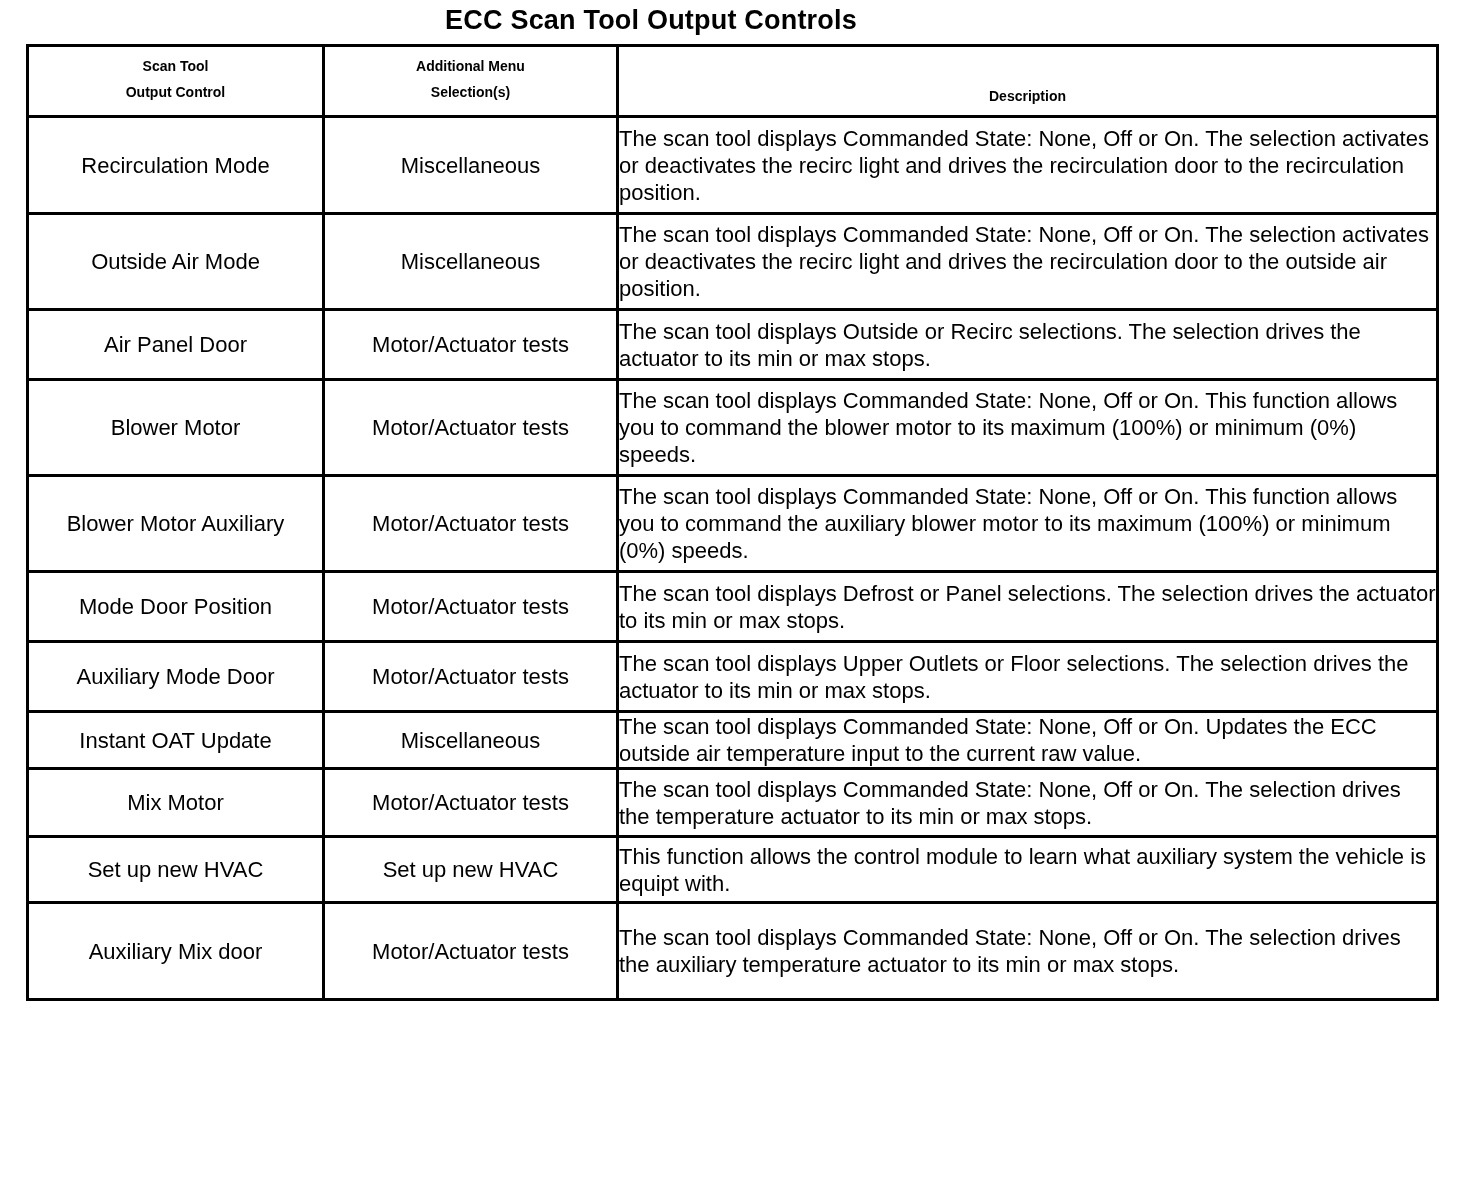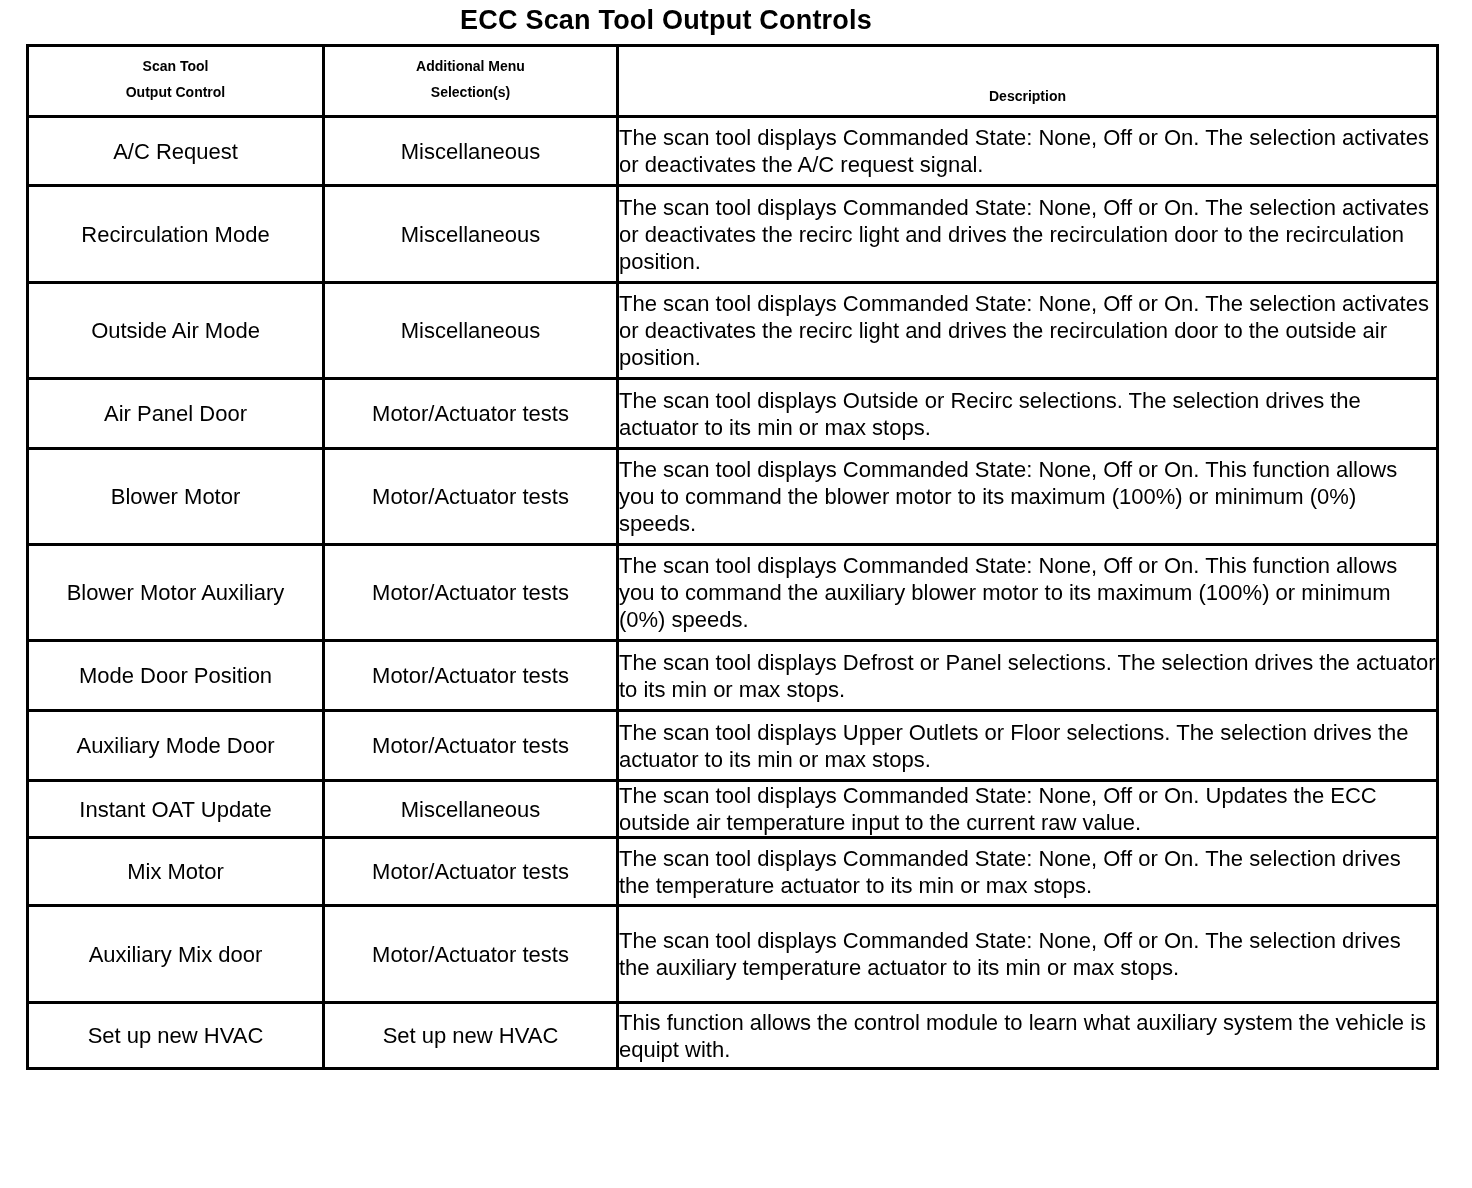--- a/index.html
+++ b/index.html
@@ -10,21 +10,21 @@
     body {
       width: 1472px;
       height: 1188px;
       position: relative;
       font-family: "Liberation Sans", "DejaVu Sans", sans-serif;
       color: #000;
       overflow: hidden;
     }
     .title {
       position: absolute;
-      left: 15px;
+      left: 0;
       top: 2px;
       width: 1302px;
       text-align: center;
       font-weight: bold;
       font-size: 27px;
       letter-spacing: 0.2px;
       line-height: 36px;
     }
     table.ecc {
       position: absolute;
@@ -89,25 +89,20 @@
         <div>Output Control</div>
       </th>
       <th class="stack">
         <div>Additional Menu</div>
         <div>Selection(s)</div>
       </th>
       <th class="desc">Description</th>
     </tr>
   </thead>
   <tbody>
-    <tr style="height:69px">
-      <td class="ctrl">A/C Request</td>
-      <td class="menu">Miscellaneous</td>
-      <td class="descr">The scan tool displays Commanded State: None, Off or On. The selection activates or deactivates the A/C request signal.</td>
-    </tr>
     <tr style="height:97px">
       <td class="ctrl">Recirculation Mode</td>
       <td class="menu">Miscellaneous</td>
       <td class="descr">The scan tool displays Commanded State: None, Off or On. The selection activates or deactivates the recirc light and drives the recirculation door to the recirculation position.</td>
     </tr>
     <tr style="height:96px">
       <td class="ctrl">Outside Air Mode</td>
       <td class="menu">Miscellaneous</td>
       <td class="descr">The scan tool displays Commanded State: None, Off or On. The selection activates or deactivates the recirc light and drives the recirculation door to the outside air position.</td>
     </tr>
@@ -139,24 +134,24 @@
     <tr style="height:49px">
       <td class="ctrl">Instant OAT Update</td>
       <td class="menu">Miscellaneous</td>
       <td class="descr">The scan tool displays Commanded State: None, Off or On. Updates the ECC outside air temperature input to the current raw value.</td>
     </tr>
     <tr style="height:68px">
       <td class="ctrl">Mix Motor</td>
       <td class="menu">Motor/Actuator tests</td>
       <td class="descr">The scan tool displays Commanded State: None, Off or On. The selection drives the temperature actuator to its min or max stops.</td>
     </tr>
+    <tr style="height:66px">
+      <td class="ctrl">Set up new HVAC</td>
+      <td class="menu">Set up new HVAC</td>
+      <td class="descr">This function allows the control module to learn what auxiliary system the vehicle is equipt with.</td>
+    </tr>
     <tr style="height:97px">
       <td class="ctrl">Auxiliary Mix door</td>
       <td class="menu">Motor/Actuator tests</td>
       <td class="descr">The scan tool displays Commanded State: None, Off or On. The selection drives the auxiliary temperature actuator to its min or max stops.</td>
     </tr>
-    <tr style="height:66px">
-      <td class="ctrl">Set up new HVAC</td>
-      <td class="menu">Set up new HVAC</td>
-      <td class="descr">This function allows the control module to learn what auxiliary system the vehicle is equipt with.</td>
-    </tr>
   </tbody>
 </table>
 
 </body></html>

